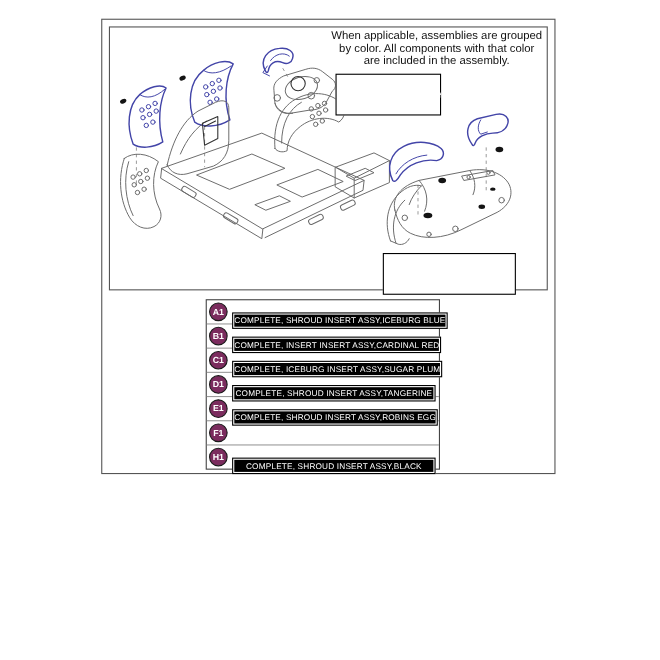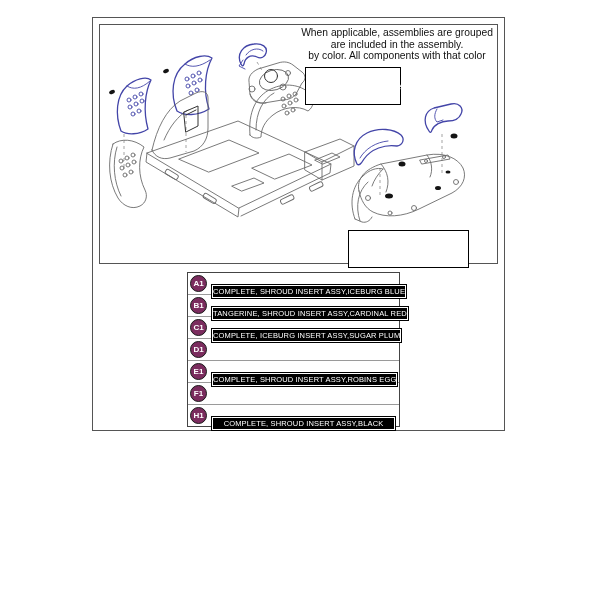--- a/index.html
+++ b/index.html
@@ -205,52 +205,55 @@
           <circle cx="390" cy="213" r="2"></circle>
         <ellipse class="fill-dark" cx="389" cy="196" rx="4" ry="2.5"></ellipse>
         <ellipse class="fill-dark" cx="438" cy="188" rx="3" ry="2"></ellipse>
         <ellipse class="fill-dark" cx="448" cy="172" rx="2.5" ry="1.5"></ellipse>
       </g>
     </g>
   </svg>
 
   <div id="note">
     <span style="display:block">When applicable, assemblies are grouped</span>
+    <span style="display:block">by color. All components with that color</span>
     <span style="display:block">are included in the assembly.</span>
-    <span style="display:block">by color. All components with that color</span>
   </div>
 
   <div class="plate" id="plate-tiller">
     <div class="plate-inner">Tiller Shield Insert</div>
   </div>
   <div class="plate" id="plate-rear">
     <div class="plate-inner">Rear Shroud, Insert</div>
   </div>
 
   <div id="parts-list">
     <div class="part-row">
       <div class="ref-badge">A1</div>
       <div class="part-bar">
         <div class="part-bar-inner">COMPLETE, SHROUD INSERT ASSY,ICEBURG BLUE</div>
       </div>
     </div>
     <div class="part-row">
       <div class="ref-badge">B1</div>
       <div class="part-bar">
-        <div class="part-bar-inner">TANGERINE, SHROUD INSERT ASSY,CARDINAL RED</div>
+        <div class="part-bar-inner">COMPLETE, INSERT INSERT ASSY,CARDINAL RED</div>
       </div>
     </div>
     <div class="part-row">
       <div class="ref-badge">C1</div>
       <div class="part-bar">
         <div class="part-bar-inner">COMPLETE, ICEBURG INSERT ASSY,SUGAR PLUM</div>
       </div>
     </div>
     <div class="part-row">
       <div class="ref-badge">D1</div>
+      <div class="part-bar">
+        <div class="part-bar-inner">COMPLETE, SHROUD INSERT ASSY,TANGERINE</div>
+      </div>
     </div>
     <div class="part-row">
       <div class="ref-badge">E1</div>
       <div class="part-bar">
         <div class="part-bar-inner">COMPLETE, SHROUD INSERT ASSY,ROBINS EGG</div>
       </div>
     </div>
     <div class="part-row">
       <div class="ref-badge">F1</div>
     </div>

